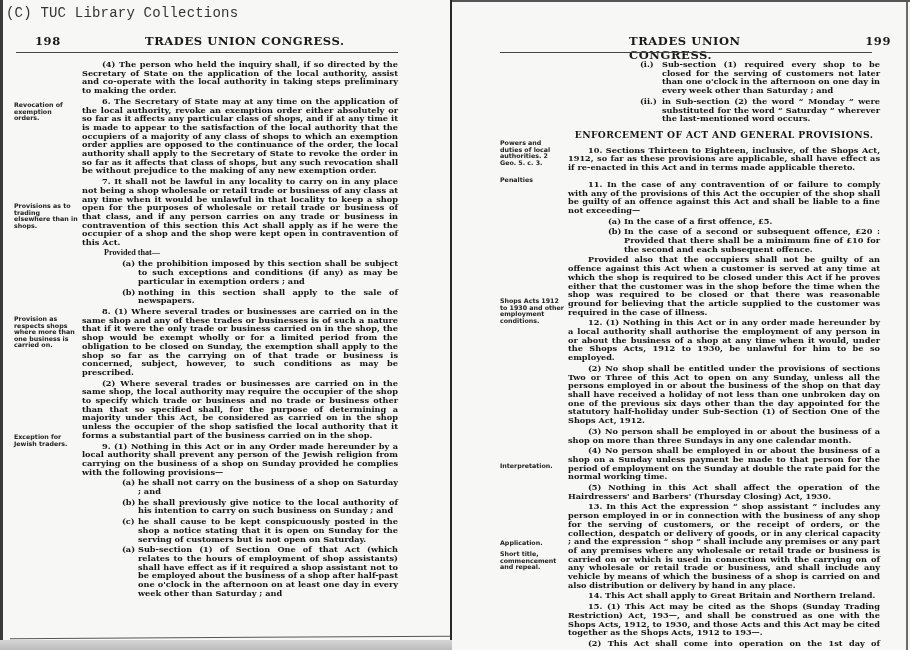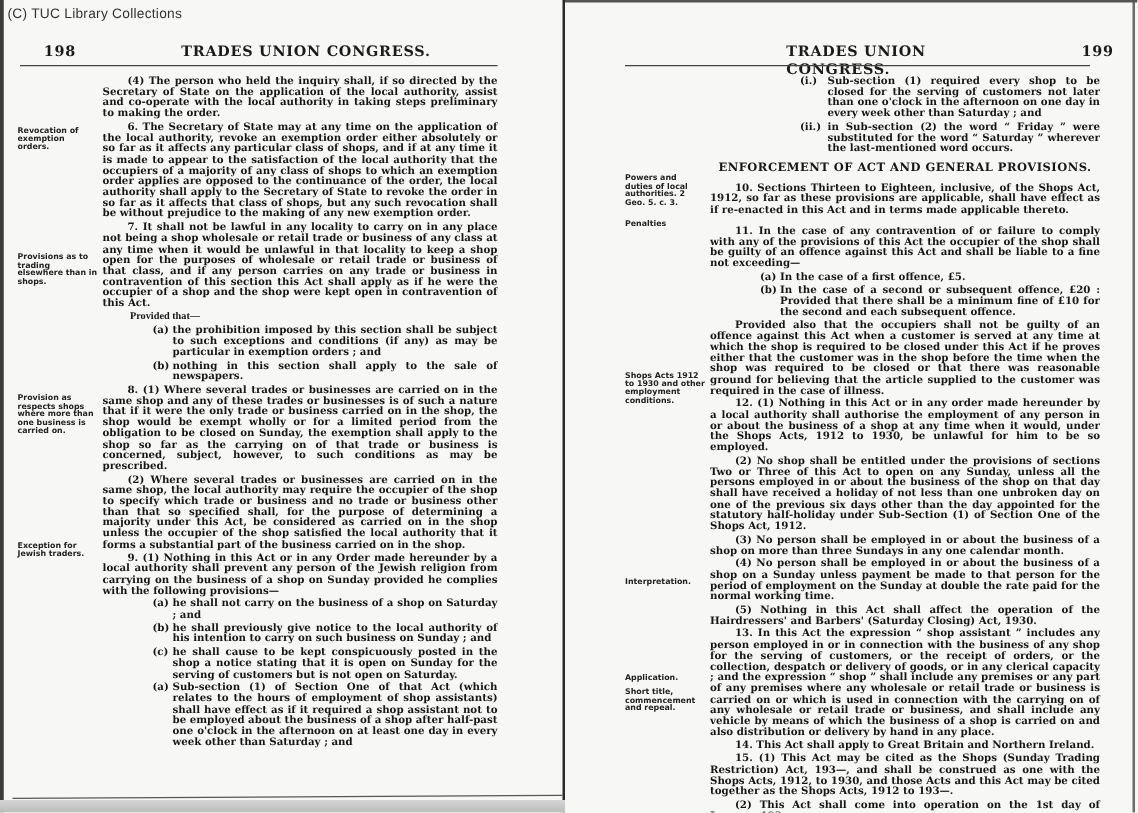--- a/index.html
+++ b/index.html
@@ -4,22 +4,22 @@
 <style>
   html, body { margin: 0; padding: 0; }
   body {
     width: 910px; height: 650px; overflow: hidden; position: relative;
     background: #f7f7f5;
     font-family: "DejaVu Serif", "Liberation Serif", serif;
     color: #1a1a1a;
   }
   .watermark {
     position: absolute; left: 6px; top: 5px;
-    font-family: Liberation Sans, sans-serif;
-    font-size: 11px; color: #333; letter-spacing: 0.2px;
+    font-family: Liberation Mono, monospace;
+    font-size: 14px; color: #333; letter-spacing: 0.2px;
   }
   .spine {
     position: absolute; left: 450px; top: 0; width: 2px; height: 650px;
     background: #2a2a2a;
   }
   .edge-left { position: absolute; left: 0; top: 0; width: 3px; height: 650px; background: #3a3a3a; }
   .edge-right { position: absolute; right: 2px; top: 0; width: 2px; height: 650px; background: #6a6a6a; }
   .bottom-edge { position: absolute; left: 10px; top: 637px; width: 440px; height: 1px; background: #555; transform: rotate(-0.3deg); }
   .bottom-shadow { position: absolute; left: 0; top: 640px; width: 452px; height: 10px; background: linear-gradient(#d5d5d5, #bcbcbc); }
   .top-edge-right { position: absolute; left: 452px; top: 0; width: 458px; height: 2px; background: #555; }
@@ -145,38 +145,38 @@
   <div class="margin-note" style="top:540px;">Application.</div>
   <div class="margin-note" style="top:551px;">Short title, commencement and repeal.</div>
 
   <div class="body-text" style="top:60px;">
     <div class="sub-item">
       <span class="lbl">(i.)</span>
       <span class="txt">Sub-section (1) required every shop to be closed for the serving of customers not later than one o'clock in the afternoon on one day in every week other than Saturday ; and</span>
     </div>
     <div class="sub-item">
       <span class="lbl">(ii.)</span>
-      <span class="txt">in Sub-section (2) the word “ Friday ” were substituted for the word “ Saturday ” wherever the last-mentioned word occurs.</span>
+      <span class="txt">in Sub-section (2) the word “ Monday ” were substituted for the word “ Saturday ” wherever the last-mentioned word occurs.</span>
     </div>
     <div class="heading">ENFORCEMENT OF ACT AND GENERAL PROVISIONS.</div>
     <p>10. Sections Thirteen to Eighteen, inclusive, of the Shops Act, 1912, so far as these provisions are applicable, shall have effect as if re-enacted in this Act and in terms made applicable thereto.</p>
     <p style="margin-top:8px;">11. In the case of any contravention of or failure to comply with any of the provisions of this Act the occupier of the shop shall be guilty of an offence against this Act and shall be liable to a fine not exceeding—</p>
     <div class="item">
       <span class="lbl">(a)</span>
       <span class="txt">In the case of a first offence, £5.</span>
     </div>
     <div class="item">
       <span class="lbl">(b)</span>
       <span class="txt">In the case of a second or subsequent offence, £20 : Provided that there shall be a minimum fine of £10 for the second and each subsequent offence.</span>
     </div>
     <p>Provided also that the occupiers shall not be guilty of an offence against this Act when a customer is served at any time at which the shop is required to be closed under this Act if he proves either that the customer was in the shop before the time when the shop was required to be closed or that there was reasonable ground for believing that the article supplied to the customer was required in the case of illness.</p>
     <p>12. (1) Nothing in this Act or in any order made hereunder by a local authority shall authorise the employment of any person in or about the business of a shop at any time when it would, under the Shops Acts, 1912 to 1930, be unlawful for him to be so employed.</p>
     <p>(2) No shop shall be entitled under the provisions of sections Two or Three of this Act to open on any Sunday, unless all the persons employed in or about the business of the shop on that day shall have received a holiday of not less than one unbroken day on one of the previous six days other than the day appointed for the statutory half-holiday under Sub-Section (1) of Section One of the Shops Act, 1912.</p>
     <p>(3) No person shall be employed in or about the business of a shop on more than three Sundays in any one calendar month.</p>
     <p>(4) No person shall be employed in or about the business of a shop on a Sunday unless payment be made to that person for the period of employment on the Sunday at double the rate paid for the normal working time.</p>
-    <p>(5) Nothing in this Act shall affect the operation of the Hairdressers' and Barbers' (Saturday Closing) Act, 1930.</p>
+    <p>(5) Nothing in this Act shall affect the operation of the Hairdressers' and Barbers' (Thursday Closing) Act, 1930.</p>
     <p>13. In this Act the expression “ shop assistant ” includes any person employed in or in connection with the business of any shop for the serving of customers, or the receipt of orders, or the collection, despatch or delivery of goods, or in any clerical capacity ; and the expression “ shop ” shall include any premises or any part of any premises where any wholesale or retail trade or business is carried on or which is used in connection with the carrying on of any wholesale or retail trade or business, and shall include any vehicle by means of which the business of a shop is carried on and also distribution or delivery by hand in any place.</p>
     <p>14. This Act shall apply to Great Britain and Northern Ireland.</p>
     <p>15. (1) This Act may be cited as the Shops (Sunday Trading Restriction) Act, 193—, and shall be construed as one with the Shops Acts, 1912, to 1930, and those Acts and this Act may be cited together as the Shops Acts, 1912 to 193—.</p>
     <p>(2) This Act shall come into operation on the 1st day of January, 193—.</p>
 
   </div>
 </div>
 
 </body></html>

